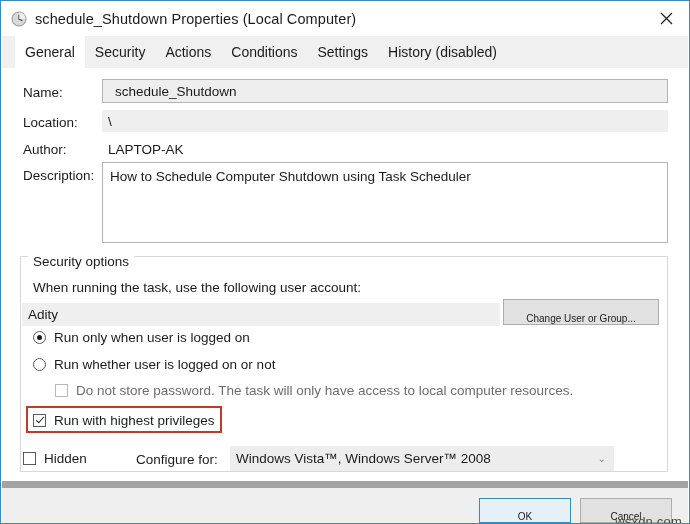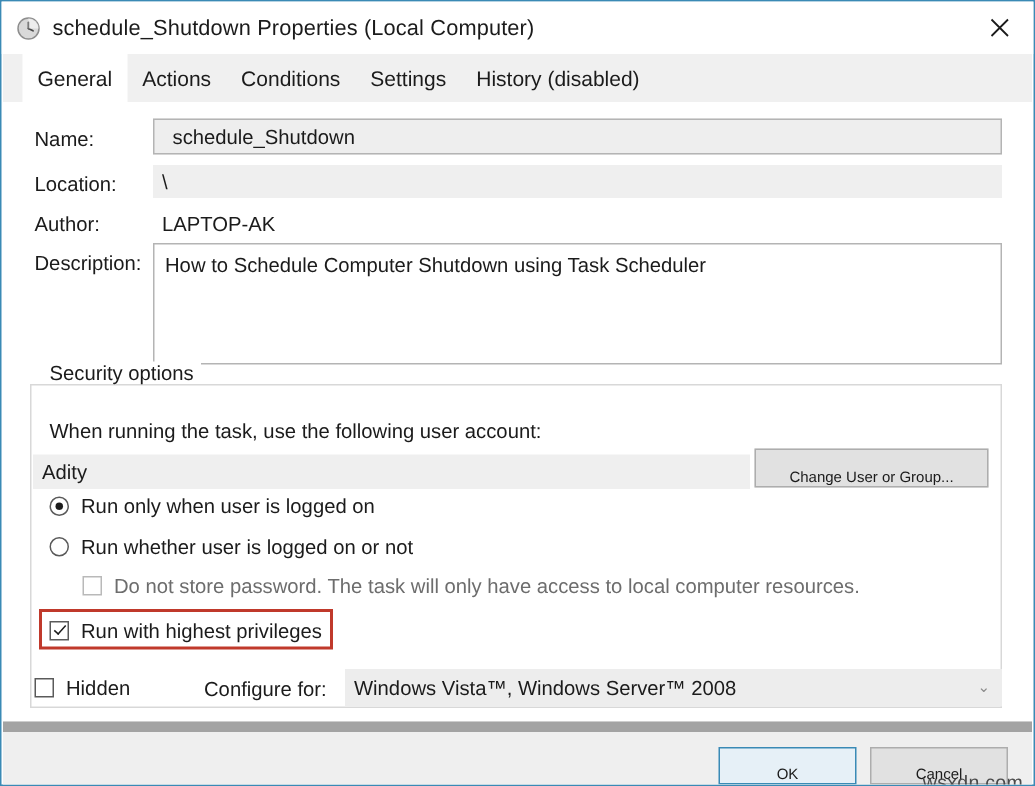--- a/index.html
+++ b/index.html
@@ -317,20 +317,23 @@
       </svg>
     </div>
   </div>
 
   <div class="tabstrip">
     <div class="tabs-inner">
       <div class="tab active">
           <span>General</span>
         </div>
       <div class="tab">
+          <span>Security</span>
+        </div>
+      <div class="tab">
           <span>Actions</span>
         </div>
       <div class="tab">
           <span>Conditions</span>
         </div>
       <div class="tab">
           <span>Settings</span>
         </div>
       <div class="tab">
           <span>History (disabled)</span>
@@ -352,21 +355,21 @@
 
     <div class="field-label" style="left:21px; top:74px;">Author:</div>
     <div class="plain-value" style="left:106px; top:74px;">LAPTOP-AK</div>
 
     <div class="field-label" style="left:21px; top:100px;">Description:</div>
     <div class="textarea-box" style="left:100px; top:94px; width:566px; height:81px;">
       <span>How to Schedule Computer Shutdown using Task Scheduler</span>
     </div>
 
     <div class="groupbox" style="left:18px; top:188px; width:648px; height:216px;"></div>
-    <div class="group-legend" style="left:26px; top:173px;">Security options</div>
+    <div class="group-legend" style="left:26px; top:186px;">Security options</div>
 
     <div class="static-text" style="left:31px; top:212px;">When running the task, use the following user account:</div>
 
     <div class="input-flat" style="left:20px; top:235px; width:478px; height:23px;">
       <span>Adity</span>
     </div>
     <div class="btn" style="left:501px; top:231px; width:156px; height:26px;">
       <span>Change User or Group...</span>
     </div>
 
@@ -390,21 +393,21 @@
       <span class="opt-label">Run with highest privileges</span>
     </div>
     <div class="redbox" style="left:24px; top:338px; width:196px; height:27px;"></div>
 
     <div class="opt-row" style="left:21px; top:383px;">
       <span class="checkbox"></span>
       <span class="opt-label">Hidden</span>
     </div>
 
     <div class="static-text" style="left:134px; top:384px;">Configure for:</div>
-    <div class="combo" style="left:228px; top:378px; width:438px; height:25px;">
+    <div class="combo" style="left:228px; top:378px; width:384px; height:25px;">
       <span>Windows Vista™, Windows Server™ 2008</span>
       <span class="chev">⌄</span>
     </div>
 
   </div>
 
   <div class="footer">
     <div class="btn default" style="left:477px; top:10px; width:92px; height:25px;">
       <span>OK</span>
     </div>

